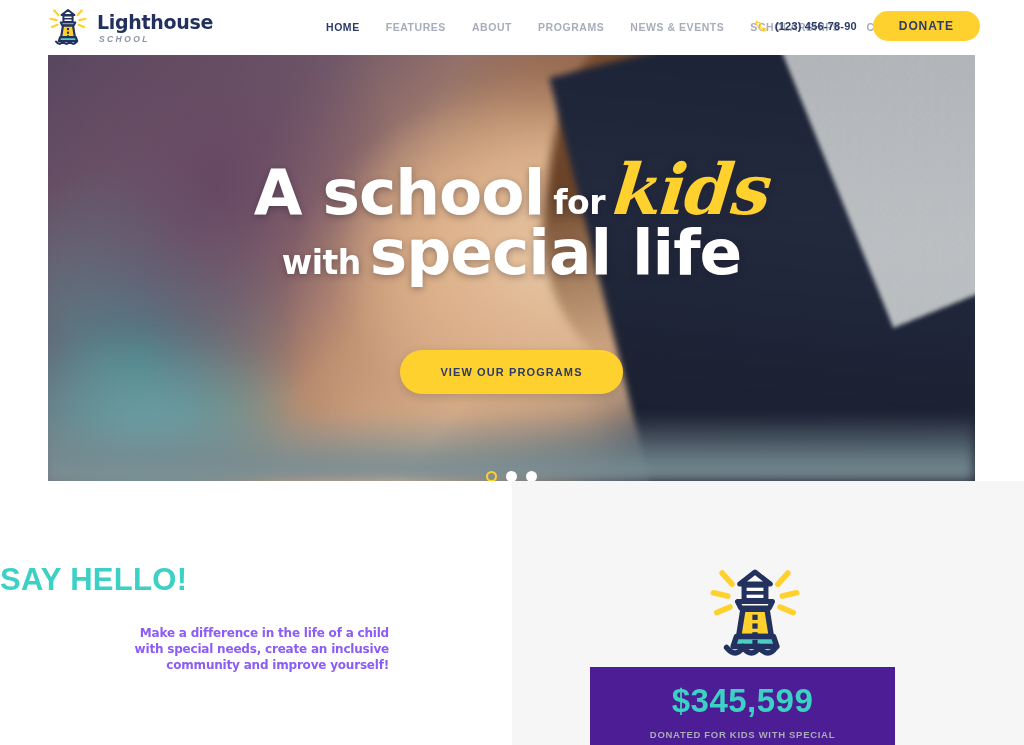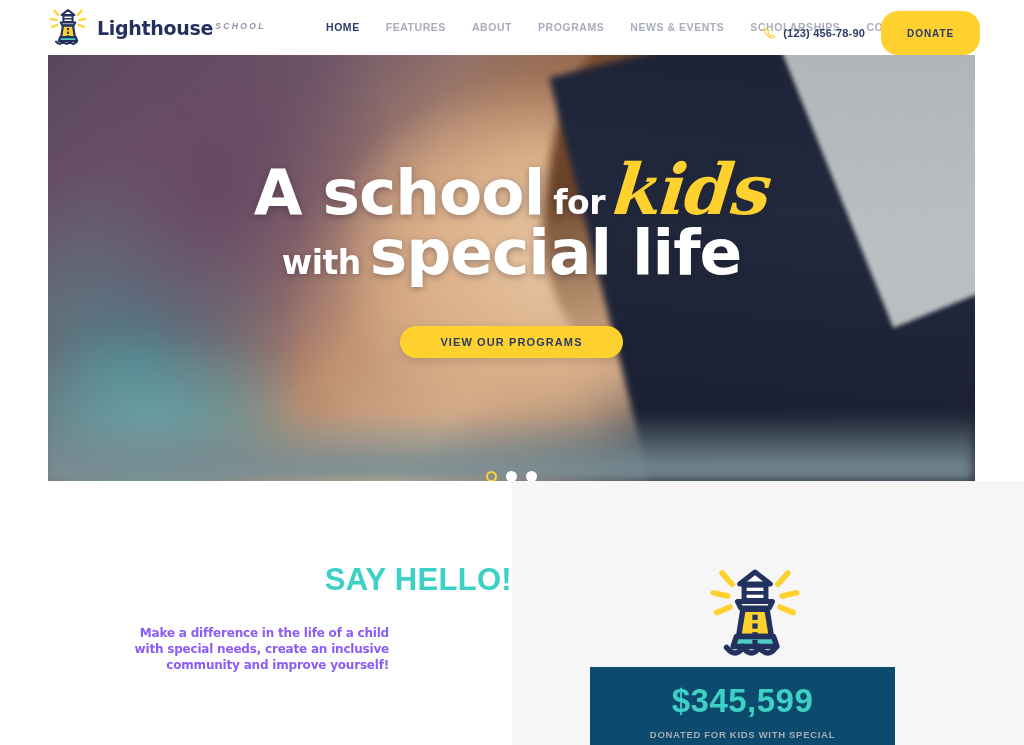--- a/index.html
+++ b/index.html
@@ -13,21 +13,21 @@
   
   .header {
     position:absolute; left:0; top:0; width:1024px; height:55px;
     background:#ffffff; z-index:20;
   }
   .logo-wrap {
     position:absolute; left:46px; top:5px;
     display:flex; align-items:center; gap:7px;
   }
   .logo-mark { width:44px; height:44px; flex:0 0 44px; }
-  .logo-text { display:flex; flex-direction:row; line-height:1; padding-top:2px;}
+  .logo-text { display:flex; flex-direction:column; line-height:1; padding-top:2px;}
   .logo-title {
     font-family:"DejaVu Sans", sans-serif;
     font-size:19px; font-weight:bold; color:#23315e;
     letter-spacing:-0.3px;
   }
   .logo-sub {
     font-size:8.5px; font-weight:bold; color:#8d93a8;
     letter-spacing:2.4px; margin-top:3px; padding-left:2px;font-style:italic;
   }
 
@@ -47,23 +47,23 @@
     display:flex; align-items:center; gap:16px;
   }
   .phone { display:flex; align-items:center; gap:7px; }
   .phone-icon { width:14px; height:14px; display:block; }
   .phone-num {
     font-size:11px; font-weight:bold; color:#2b3a67; letter-spacing:0.2px;
     white-space:nowrap;
   }
   .donate-btn {
     background:#ffd12e; color:#2b3a67;
-    font-size:10px; font-weight:bold; letter-spacing:0.9px;
+    font-size:12px; font-weight:bold; letter-spacing:0.9px;
     border:none; border-radius:17px;
-    padding:8px 26px; height:44px; line-height:30px;
+    padding:0 26px; height:30px; line-height:30px;
     cursor:pointer; white-space:nowrap;
   }
 
   
   .hero {
     position:absolute; left:48px; top:55px; width:927px; height:426px;
     overflow:hidden;
   }
   .hero-photo { position:absolute; inset:0; }
   .hero-photo .bg-base {
@@ -137,42 +137,42 @@
     text-shadow:0 2px 7px rgba(30,20,40,0.35);
   }
   .script {
     font-family:"DejaVu Serif", serif;
     font-size:70px; font-style:italic; font-weight:bold;
     color:#ffd12e; letter-spacing:-2px;
     text-shadow:0 2px 8px rgba(30,20,40,0.30);
     display:inline-block; transform:skewX(-6deg);
   }
   .hero-cta {
-    margin-top:44px;
+    margin-top:68px;
     background:#ffd12e; color:#2b3a67; border:none;
-    border-radius:24px; height:32px; padding:0 40px;
+    border-radius:24px; height:44px; padding:0 40px;
     font-size:11px; font-weight:bold; letter-spacing:1.1px;
     cursor:pointer;
     box-shadow:0 3px 10px rgba(0,0,0,0.14);
   }
   .hero-dots {
     position:absolute; left:0; right:0; top:416px;
     display:flex; justify-content:center; align-items:center; gap:9px;
   }
   .dot { width:11px; height:11px; border-radius:50%; background:#ffffff; cursor:pointer; }
   .dot.active { background:transparent; border:2px solid #ffd12e; width:11px; height:11px; }
 
   
   .lower-left {
     position:absolute; left:0; top:481px; width:512px; height:264px;
     background:#ffffff;
   }
   .say-hello {
     position:absolute; left:0; right:0; top:81px;
-    text-align:right;
+    text-align:left;
     font-family:"Liberation Sans", sans-serif;
     font-size:31px; font-weight:bold; color:#3dd0c4;
     letter-spacing:0.3px;
   }
   .say-text {
     position:absolute; left:124px; width:265px; top:144px;
     text-align:right;
     font-family:"DejaVu Sans", sans-serif;
     font-size:12px; font-weight:bold; color:#8b5cf6;
     line-height:1.35; letter-spacing:-0.2px;
@@ -180,21 +180,21 @@
 
   .lower-right {
     position:absolute; left:512px; top:481px; width:512px; height:264px;
     background:#f6f6f6;
   }
   .light-icon {
     position:absolute; left:188px; top:79px; width:110px; height:105px;
   }
   .stat-card {
     position:absolute; left:78px; top:186px; width:305px; height:78px;
-    background:#0c4a6e;
+    background:#4c1d95;
     display:flex; flex-direction:column; align-items:center;
   }
   .stat-amount {
     margin-top:15px;
     font-family:"Liberation Sans", sans-serif;
     font-size:33px; font-weight:bold; color:#3dd0c4; letter-spacing:0.5px;
   }
   .stat-label {
     margin-top:9px;
     font-size:9.5px; font-weight:bold; color:#a9adb5; letter-spacing:0.7px;

